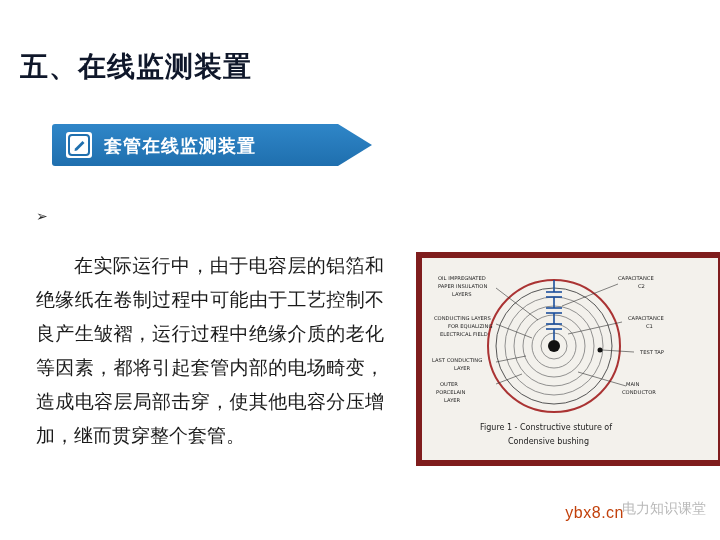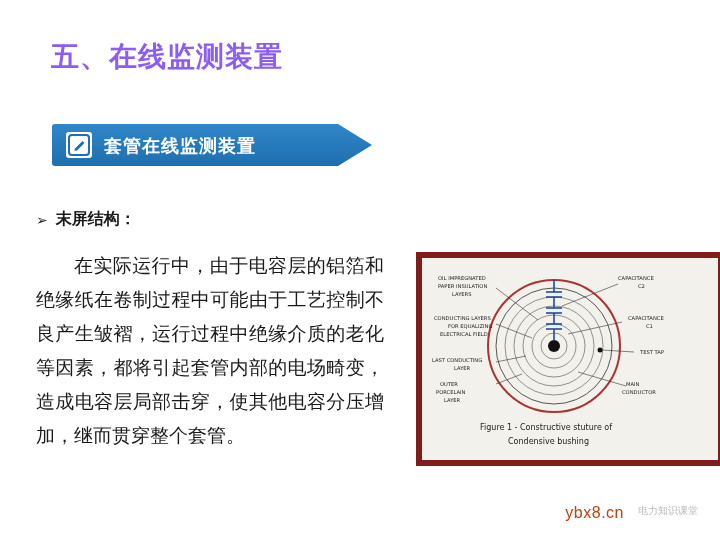--- a/index.html
+++ b/index.html
@@ -19,28 +19,27 @@
     width: 720px;
     height: 540px;
     background: #ffffff;
     overflow: hidden;
   }
 
   
   .slide-title {
     position: absolute;
     left: 20px;
-    top: 38px;
+    top: 48px;
     font-family: "DejaVu Sans", sans-serif;
     font-size: 28px;
     font-weight: bold;
-    color: #8b5cf6;
+    color: #0f172a;
     letter-spacing: 1px;
     white-space: nowrap;
-    margin-left: 31px;
   }
 
   
   .banner {
     position: absolute;
     left: 52px;
     top: 124px;
     width: 320px;
     height: 58px;
   }
@@ -131,24 +130,24 @@
     width: 296px;
     text-align: center;
     font-family: "DejaVu Sans", sans-serif;
     font-size: 13px;
     color: #1a1a1a;
   }
 
   
   .wm-right {
     position: absolute;
-    right: 22px;
+    right: 14px;
     bottom: 22px;
     font-family: "DejaVu Sans", sans-serif;
-    font-size: 10px;
+    font-size: 14px;
     color: #b9b9b9;
     white-space: nowrap;
   }
   .wm-center {
     position: absolute;
     right: 96px;
     bottom: 18px;
     font-family: "Liberation Sans", sans-serif;
     font-size: 16px;
     color: #c2410c;
@@ -169,21 +168,20 @@
       <svg width="26" height="26" viewBox="0 0 26 26">
         <rect x="3" y="3" width="20" height="20" rx="3" fill="none" stroke="#1f6fae" stroke-width="2"></rect>
         <path d="M9 16.5 L16.5 9 L18.5 11 L11 18.5 L8.5 19 Z" fill="#1f6fae"></path>
       </svg>
     </div>
     <div class="banner-label">套管在线监测装置</div>
   </div>
 
   <div class="bullet-heading">
     <span class="bullet-arrow">➢</span>
-    <span class="bullet-text">末屏结构：</span>
   </div>
 
   <div class="body-text">在实际运行中，由于电容层的铝箔和绝缘纸在卷制过程中可能由于工艺控制不良产生皱褶，运行过程中绝缘介质的老化等因素，都将引起套管内部的电场畸变，造成电容层局部击穿，使其他电容分压增加，继而贯穿整个套管。</div>
 
   <div class="figure">
     <svg width="296" height="202" viewBox="0 0 296 202">
       <rect x="0" y="0" width="296" height="202" fill="#f3f1ec"></rect>
 
       <circle cx="132" cy="88" r="66" fill="none" stroke="#a33" stroke-width="2"></circle>
       <circle cx="132" cy="88" r="58" fill="none" stroke="#555" stroke-width="1"></circle>

